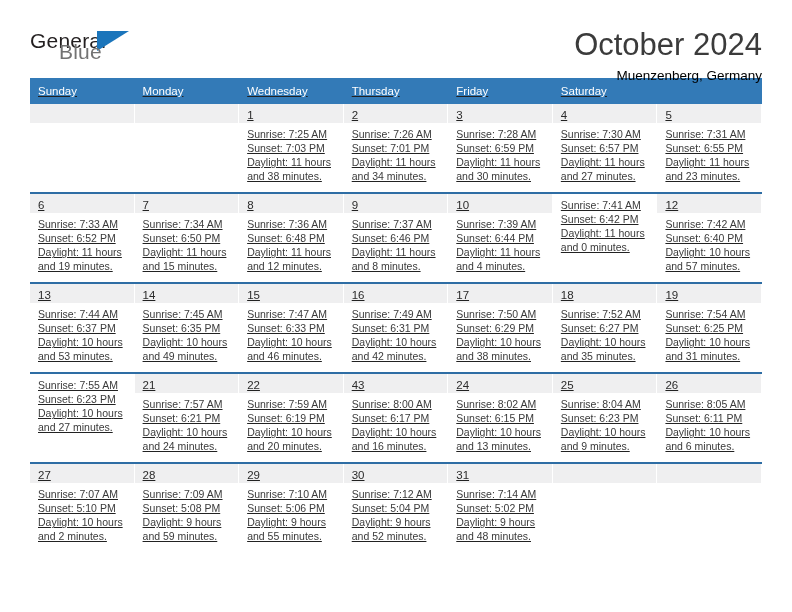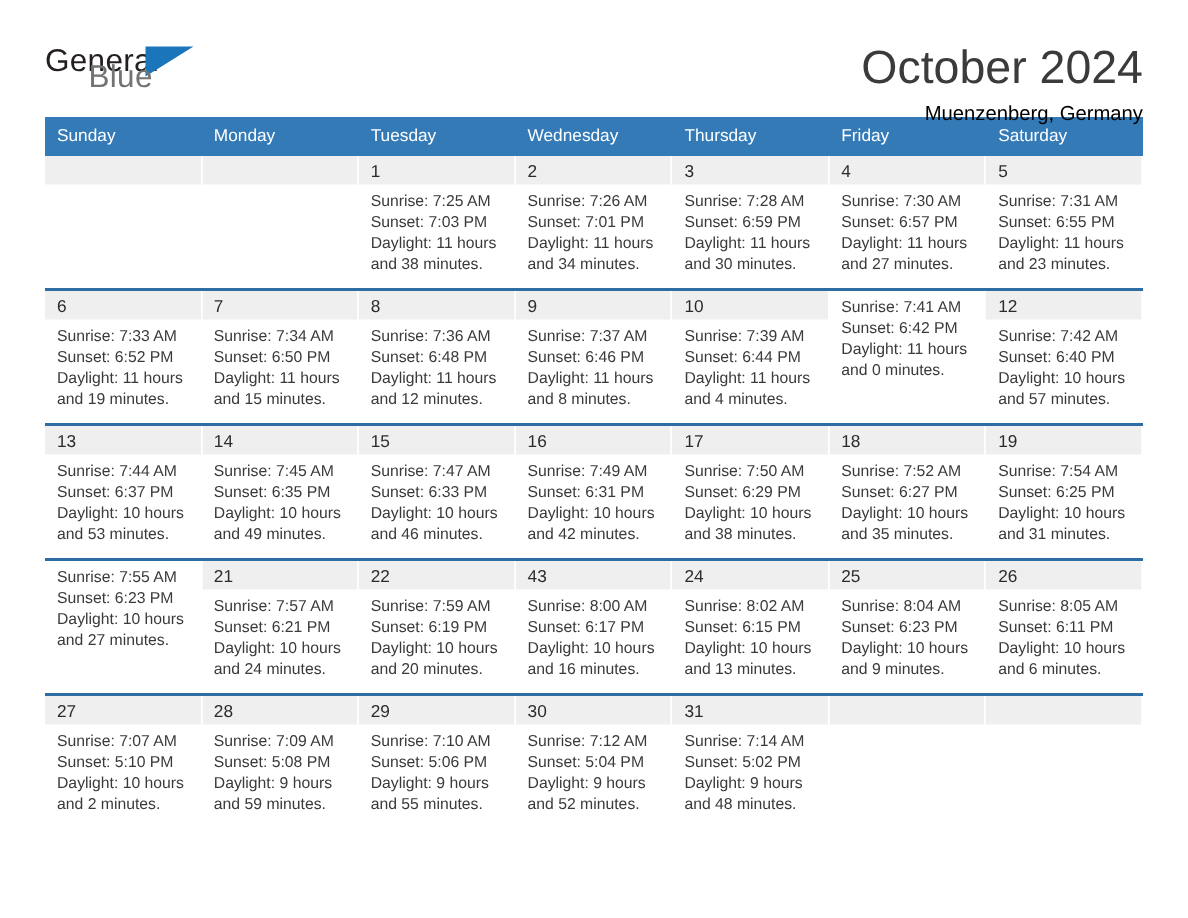--- a/index.html
+++ b/index.html
@@ -81,20 +81,21 @@
     font-size: 13.5px;
     color: #000000;
     line-height: 1.1;
     white-space: nowrap;
   }
 
   
   .calendar {
     width: 732px;
     margin-top: 6px;
+    text-decoration: underline;
   }
   .weekdays {
     display: grid;
     grid-template-columns: repeat(7, 1fr);
     background: #337ab7;
   }
   .weekday {
     color: #ffffff;
     font-size: 11.5px;
     padding: 6px 0 6px 8px;
@@ -152,21 +153,20 @@
     <div class="titles">
       <div class="cal-title">October 2024</div>
       <div class="cal-subtitle">Muenzenberg, Germany</div>
     </div>
   </div>
 
   <div class="calendar">
     <div class="weekdays" id="weekday-row">
         <div class="weekday">Sunday</div>
         <div class="weekday">Monday</div>
-        <div class="weekday">Tuesday</div>
         <div class="weekday">Wednesday</div>
         <div class="weekday">Thursday</div>
         <div class="weekday">Friday</div>
         <div class="weekday">Saturday</div>
       </div>
     <div id="weeks-container">
         <div class="week">
           <div class="day empty">
             <div class="day-num-band"><span class="day-num"></span></div>
           </div>

